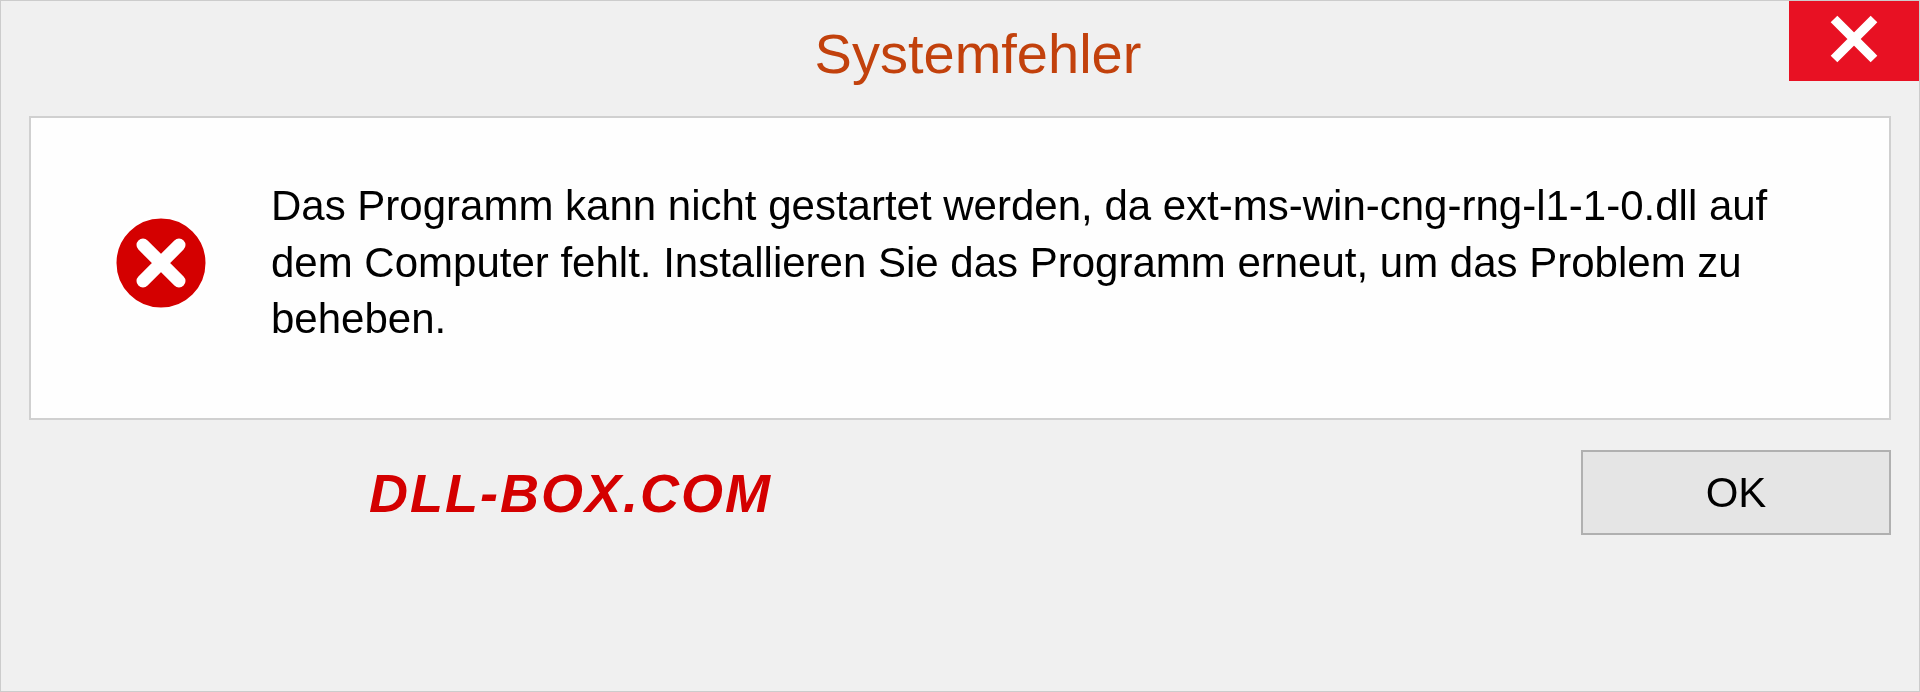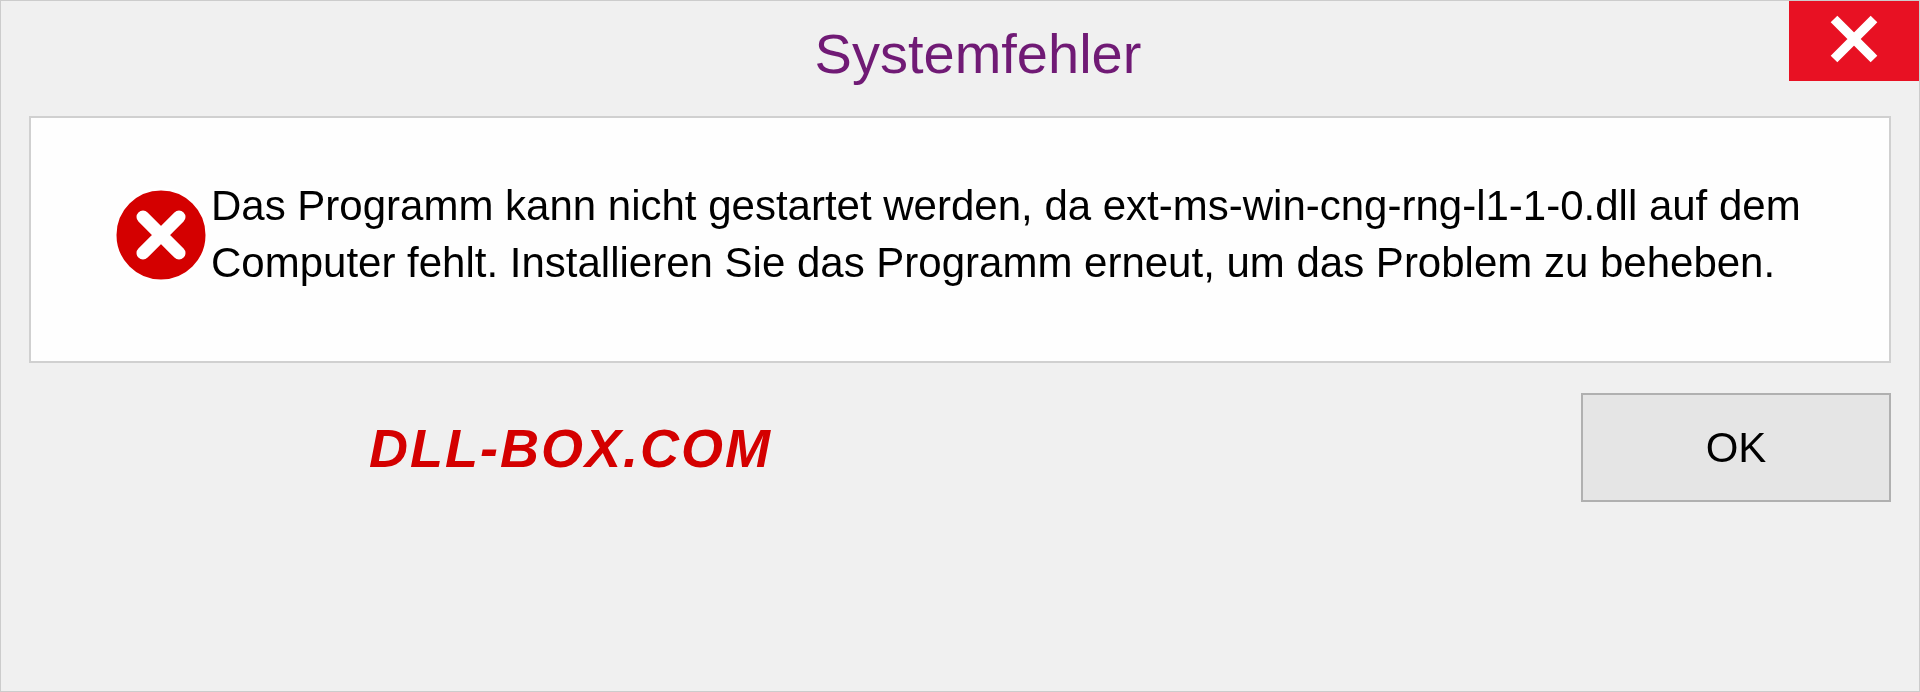--- a/index.html
+++ b/index.html
@@ -19,21 +19,21 @@
       display: flex;
       align-items: flex-start;
       justify-content: center;
       height: 90px;
       position: relative;
       padding-top: 20px;
     }
     .title {
       font-size: 56px;
       font-weight: 400;
-      color: #701a75;
+      color: #c2410c;
       margin-left: 36px;
     }
     .close-btn {
       position: absolute;
       right: 0;
       top: 0;
       width: 130px;
       height: 80px;
       background: #e81123;
       display: flex;
@@ -45,20 +45,21 @@
       width: 50px;
       height: 50px;
     }
     .content-box {
       margin: 25px 28px 0 28px;
       border: 2px solid #d0d0d0;
       background: #fefefe;
       padding: 60px 40px 70px 80px;
       display: flex;
       align-items: center;
+      gap: 60px;
     }
     .error-icon {
       flex-shrink: 0;
       width: 100px;
       height: 100px;
     }
     .message {
       font-size: 42px;
       line-height: 1.35;
       color: #000;
@@ -73,21 +74,21 @@
     .watermark {
       font-size: 54px;
       font-weight: 900;
       font-style: italic;
       color: #d40000;
       letter-spacing: 2px;
       padding-left: 340px;
     }
     .ok-btn {
       width: 310px;
-      height: 109px;
+      height: 85px;
       background: #e5e5e5;
       border: 2px solid #b0b0b0;
       font-size: 42px;
       color: #000;
       display: flex;
       align-items: center;
       justify-content: center;
       cursor: pointer;
     }
   </style>

